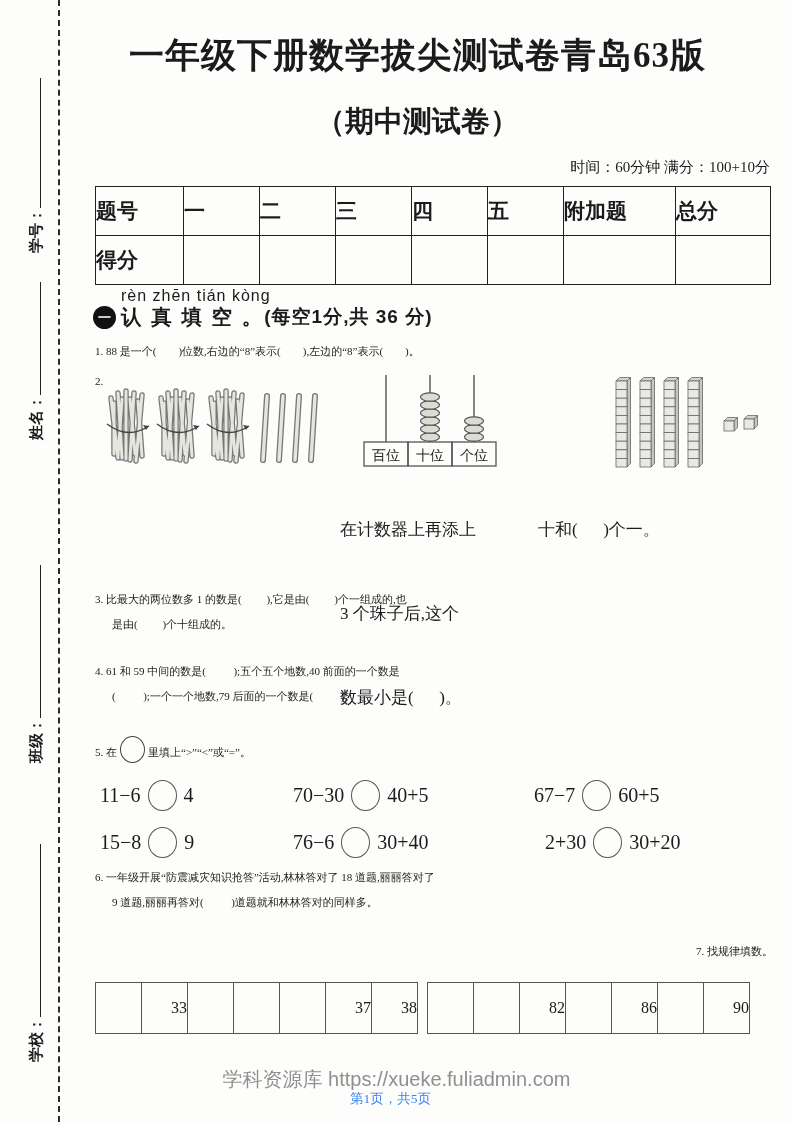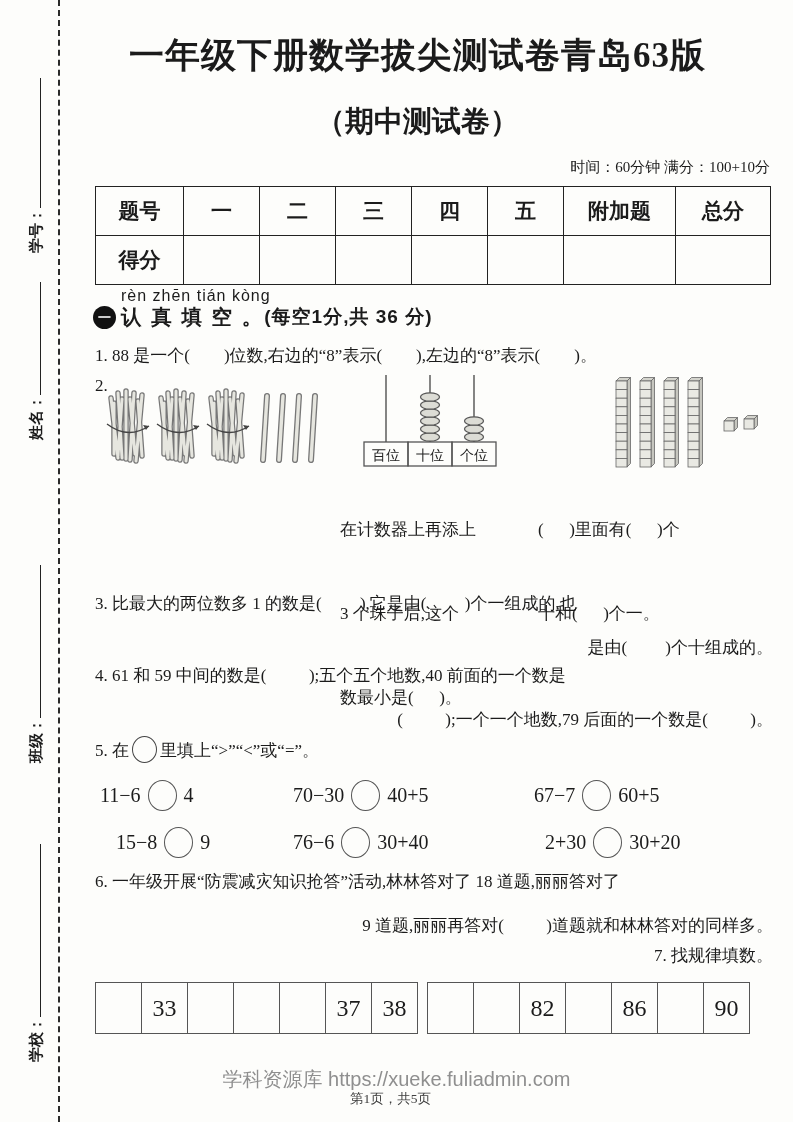--- a/index.html
+++ b/index.html
@@ -16,52 +16,52 @@
   .mf-line{flex:1;border-bottom:1.6px solid #222;margin-bottom:5px;min-width:40px;}
   
   .title{position:absolute;left:80px;width:675px;top:32px;text-align:center;
     font-size:35px;font-weight:700;letter-spacing:1px;}
   .subtitle{position:absolute;left:80px;width:675px;top:102px;text-align:center;
     font-size:29px;font-weight:700;}
   .meta{position:absolute;left:95px;width:675px;top:158px;text-align:right;font-size:15px;}
   
   .score-table{position:absolute;left:95px;top:186px;border-collapse:collapse;
     font-family:"Liberation Sans","DejaVu Sans",sans-serif;}
-  .score-table td{border:1.6px solid #222;height:48px;text-align:center;
+  .score-table td{border:1.6px solid #222;height:48px;text-align:left;
     font-size:21px;font-weight:700;padding:0;}
   
   .pinyin{position:absolute;left:121px;top:287px;font-size:16px;letter-spacing:1px;
     font-family:"Liberation Sans","DejaVu Sans",sans-serif;}
   .sec-head{position:absolute;left:93px;top:303px;display:flex;align-items:center;
     font-family:"Liberation Sans","DejaVu Sans",sans-serif;font-weight:700;}
   .badge{width:23px;height:23px;border-radius:50%;background:#111;color:#fff;
     font-size:13px;line-height:23px;text-align:center;margin-right:5px;flex:0 0 auto;}
   .sec-title{font-size:20.5px;letter-spacing:2px;}
   .sec-note{font-size:19px;letter-spacing:1px;}
   
-  .q{position:absolute;left:95px;width:678px;font-size:17px;white-space:pre-wrap;line-height:1.45;}
-  .q .cont{display:block;margin-left:17px;margin-top:19px;text-align:right;}
+  .q{position:absolute;left:95px;width:678px;font-size:11px;white-space:pre-wrap;line-height:1.45;}
+  .q .cont{display:block;margin-left:17px;margin-top:9px;}
   .qcol{position:absolute;font-size:17px;white-space:pre-wrap;}
   .qcol .ln{display:block;height:22px;margin-bottom:22px;}
   .figure{position:absolute;}
   
   .cmp{position:absolute;font-size:20px;white-space:nowrap;}
   .cmp-circle{display:inline-block;width:27px;height:29px;border:1.4px solid #555;
     border-radius:50%;vertical-align:-9px;margin:0 7px;background:transparent;}
   .intro-circle{display:inline-block;width:23px;height:25px;border:1.4px solid #444;
     border-radius:50%;vertical-align:-7px;margin:0 3px;}
   
   .seq-table{position:absolute;border-collapse:collapse;}
-  .seq-table td{width:45px;height:50px;border:1.4px solid #555;text-align:center;
-    font-size:24px;padding:0;margin-top:40px;}
+  .seq-table td{width:45px;height:50px;border:1.4px solid #555;text-align:right;
+    font-size:16px;padding:0;margin-top:40px;}
   
   .footer-site{position:absolute;left:0;right:0;top:1066px;text-align:center;
     color:#8f8f8f;font-size:20px;font-family:"Liberation Sans","DejaVu Sans",sans-serif;}
   .footer-page{position:absolute;left:0;right:12px;top:1090px;text-align:center;
-    color:#404040;font-size:13.5px;}
+    color:#3b82f6;font-size:13.5px;}
 </style>
 </head>
 <body>
 
 <div class="sheet">
 
   <div class="margin-field" style="top:253px;width:175px;">
     <span class="mf-label">学号：</span>
     <span class="mf-line"></span>
   </div>
@@ -208,35 +208,34 @@
     <use href="#cube1" x="112" y="46"></use>
     <use href="#cube1" x="132" y="44"></use>
   </svg>
 
   <div class="qcol" style="left:340px;top:478px;width:200px;">
     <span class="ln">在计数器上再添上</span>
     <span class="ln">3 个珠子后,这个</span>
     <span class="ln">数最小是(      )。</span>
   </div>
   <div class="qcol" style="left:538px;top:478px;width:235px;">
-    <span class="ln">(      )里面有(      )个</span>
     <span class="ln">十和(      )个一。</span>
   </div>
 
   <div class="q" style="top:592px;"><span>3.</span> <span>比最大的两位数多 1 的数是(         ),它是由(         )个一组成的,也</span><span class="cont">是由(         )个十组成的。</span></div>
 
   <div class="q" style="top:664px;"><span>4.</span> <span>61 和 59 中间的数是(          );五个五个地数,40 前面的一个数是</span><span class="cont">(          );一个一个地数,79 后面的一个数是(          )。</span></div>
 
   <div class="q" style="top:736px;"><span>5.</span> <span>在</span><span class="intro-circle"></span><span>里填上“&gt;”“&lt;”或“=”。</span></div>
 
   <span class="cmp" style="left:100px;top:780px;"><span>11−6</span><span class="cmp-circle"></span><span>4</span></span>
   <span class="cmp" style="left:293px;top:780px;"><span>70−30</span><span class="cmp-circle"></span><span>40+5</span></span>
   <span class="cmp" style="left:534px;top:780px;text-align:right;"><span>67−7</span><span class="cmp-circle"></span><span>60+5</span></span>
 
-  <span class="cmp" style="left:116px;top:827px;"><span>15−8</span><span class="cmp-circle"></span><span>9</span></span>
+  <span class="cmp" style="left:100px;top:827px;"><span>15−8</span><span class="cmp-circle"></span><span>9</span></span>
   <span class="cmp" style="left:293px;top:827px;"><span>76−6</span><span class="cmp-circle"></span><span>30+40</span></span>
   <span class="cmp" style="left:545px;top:827px;"><span>2+30</span><span class="cmp-circle"></span><span>30+20</span></span>
 
   <div class="q" style="top:870px;"><span>6.</span> <span>一年级开展“防震减灾知识抢答”活动,林林答对了 18 道题,丽丽答对了</span><span class="cont">9 道题,丽丽再答对(          )道题就和林林答对的同样多。</span></div>
 
   <div class="q" style="top:944px;text-align:right;"><span>7.</span> <span>找规律填数。</span></div>
 
   <table class="seq-table" style="left:95px;top:982px;">
     <tbody>
         <tr>

